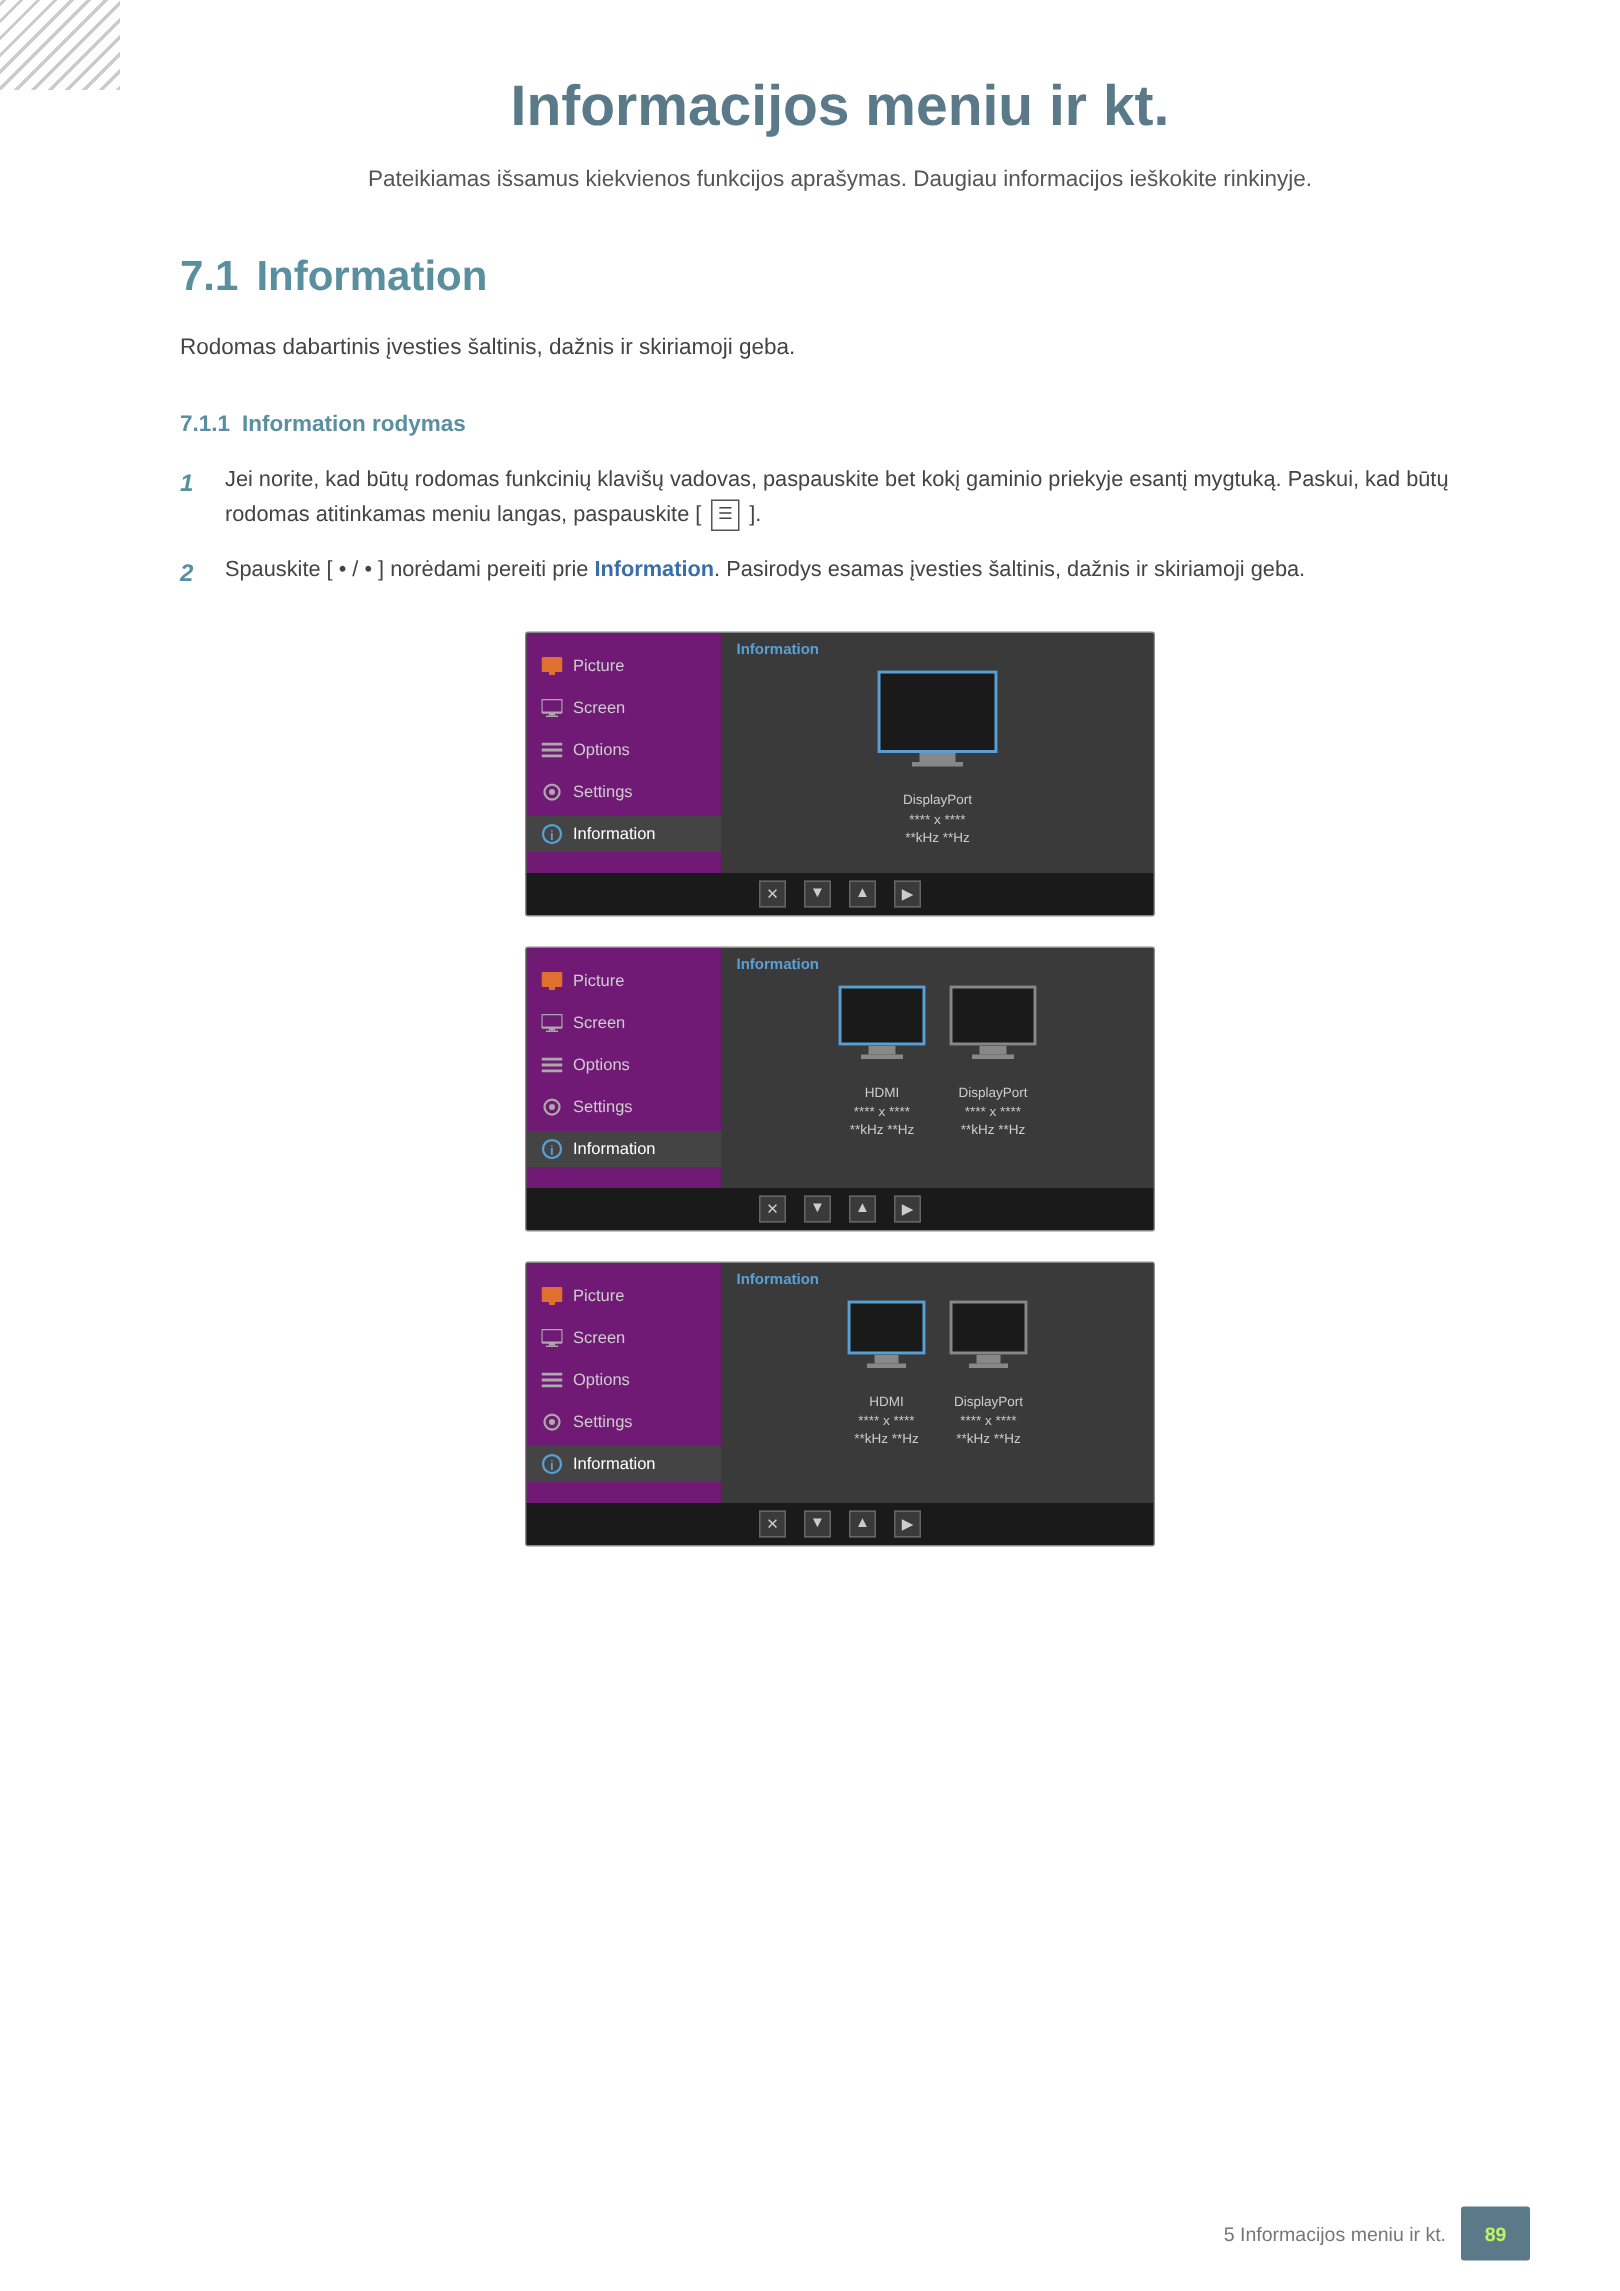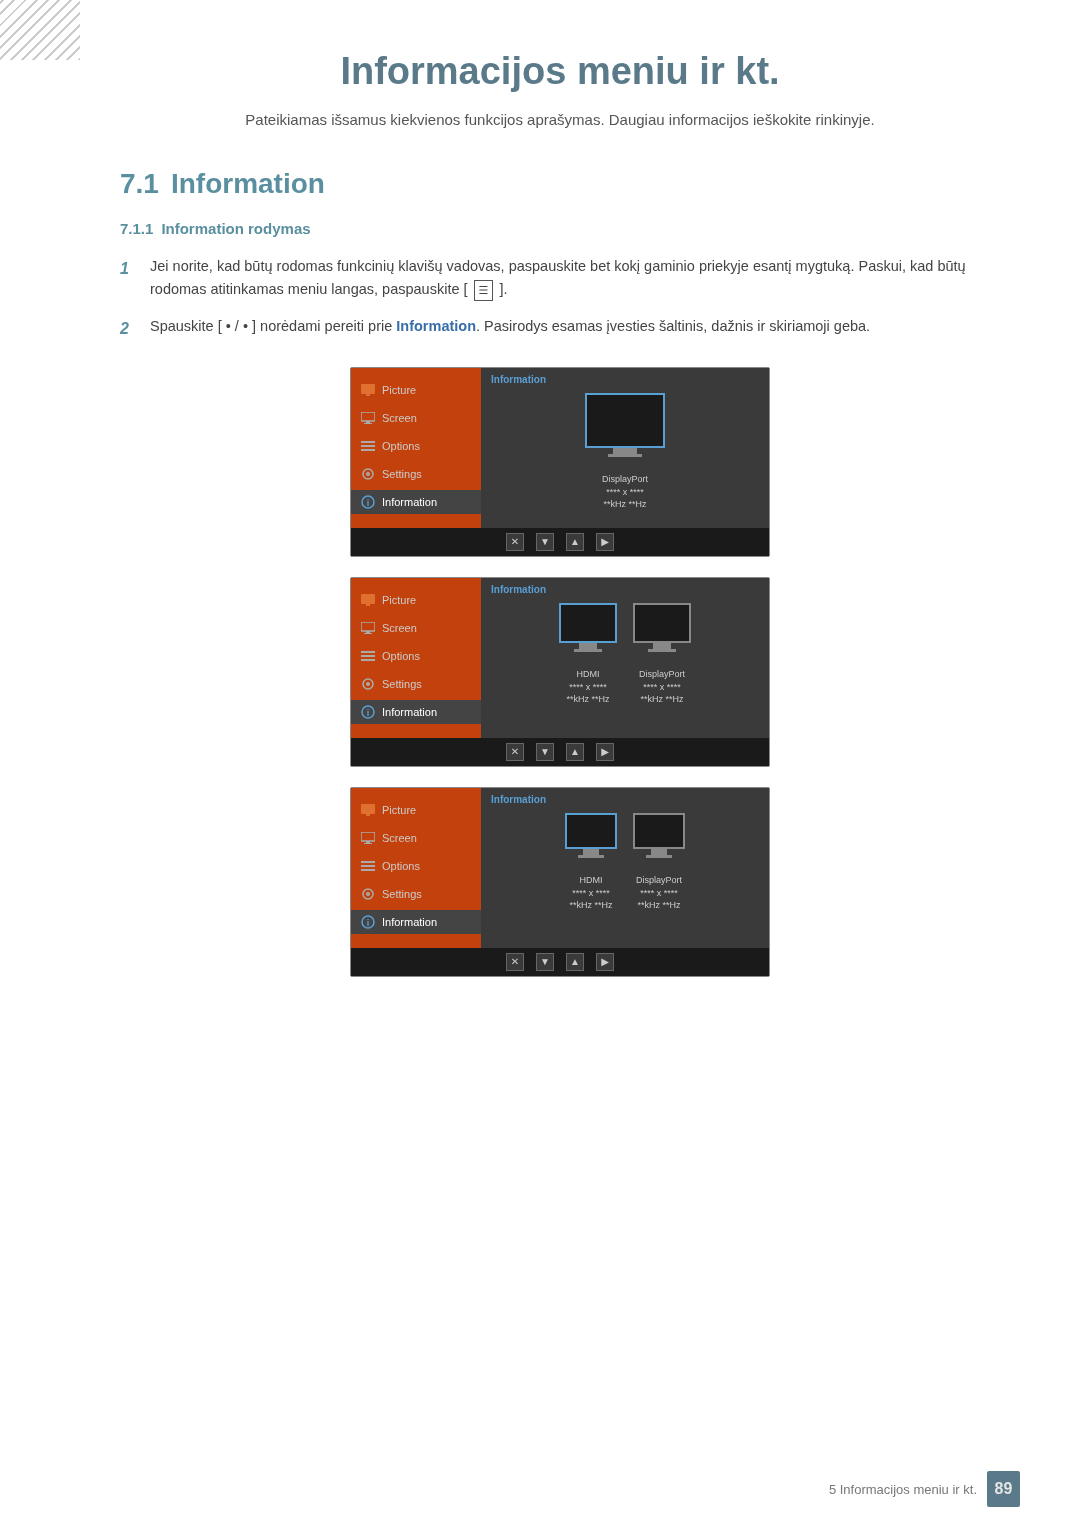--- a/index.html
+++ b/index.html
@@ -159,21 +159,21 @@
 
     
     .screenshot-inner {
       display: flex;
       height: 160px;
     }
 
     
     .menu-sidebar {
       width: 130px;
-      background: #c2410c;
+      background: #701a75;
       padding: 10px 0;
       display: flex;
       flex-direction: column;
       gap: 4px;
     }
 
     .menu-item {
       display: flex;
       align-items: center;
       padding: 5px 10px;
@@ -305,24 +305,24 @@
       gap: 10px;
     }
 
     .footer-text {
       font-size: 13px;
       color: #777;
     }
 
     .footer-number {
       background: #5a7a8a;
-      color: #e5e5e5;
-      font-size: 16px;
+      color: #bef264;
+      font-size: 13px;
       font-weight: bold;
-      width: 33px;
+      width: 46px;
       height: 36px;
       display: flex;
       align-items: center;
       justify-content: center;
       border-radius: 2px;
     }
 
     
     .sub-num {
       color: #5a8fa0;
@@ -337,20 +337,21 @@
 
   <h1 class="page-title">Informacijos meniu ir kt.</h1>
 
   <p class="page-subtitle">Pateikiamas išsamus kiekvienos funkcijos aprašymas. Daugiau informacijos ieškokite rinkinyje.</p>
 
   <div class="section-heading">
     <span class="section-num">7.1</span>
     <span>Information</span>
   </div>
 
+  <p class="section-desc">Rodomas dabartinis įvesties šaltinis, dažnis ir skiriamoji geba.</p>
 
   <div class="subsection-heading">
     <span class="sub-num">7.1.1</span>
     <span>Information rodymas</span>
   </div>
 
   <ol class="numbered-list">
     <li>
       <span class="num">1</span>
       <span class="text">

